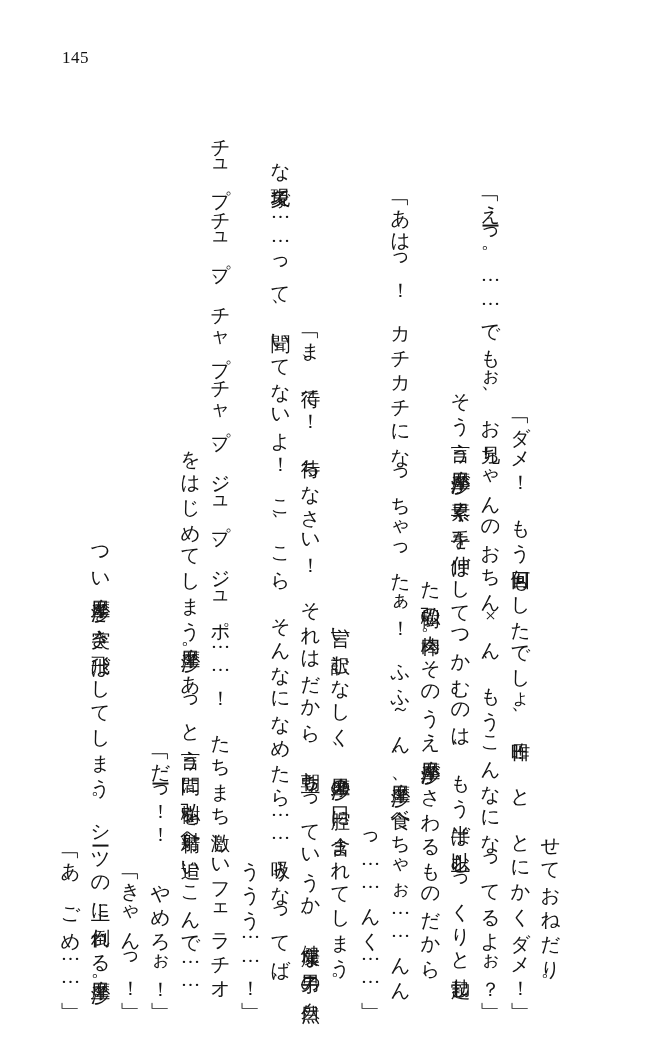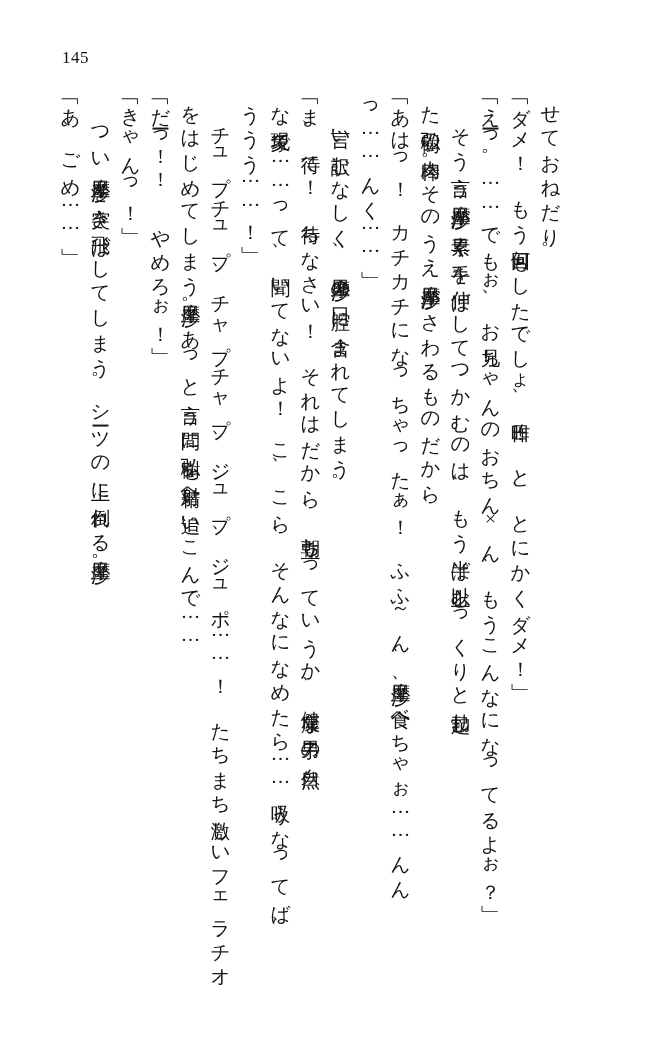--- a/index.html
+++ b/index.html
@@ -13,20 +13,21 @@
     font-family: "Liberation Serif", "DejaVu Serif", serif;
     color: #111111;
     overflow: hidden;
     position: relative;
   }
   .page {
     position: relative;
     width: 668px;
     height: 1050px;
     box-sizing: border-box;
+    text-align: right;
   }
   .page-number {
     position: absolute;
     top: 48px;
     left: 62px;
     font-size: 17px;
     letter-spacing: 0.5px;
     color: #111111;
     font-family: "Liberation Serif", "DejaVu Serif", serif;
   }

